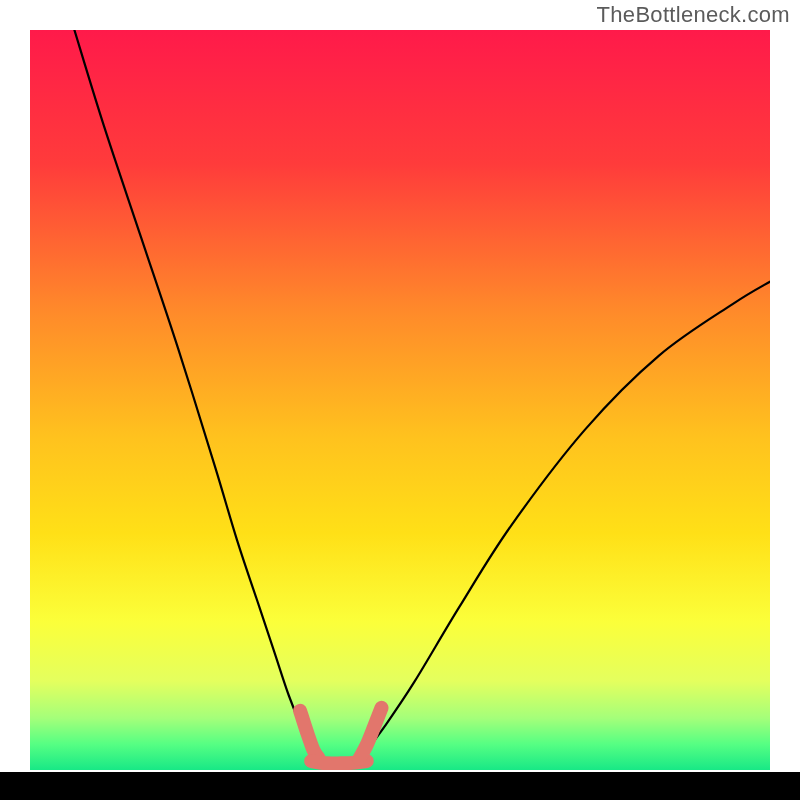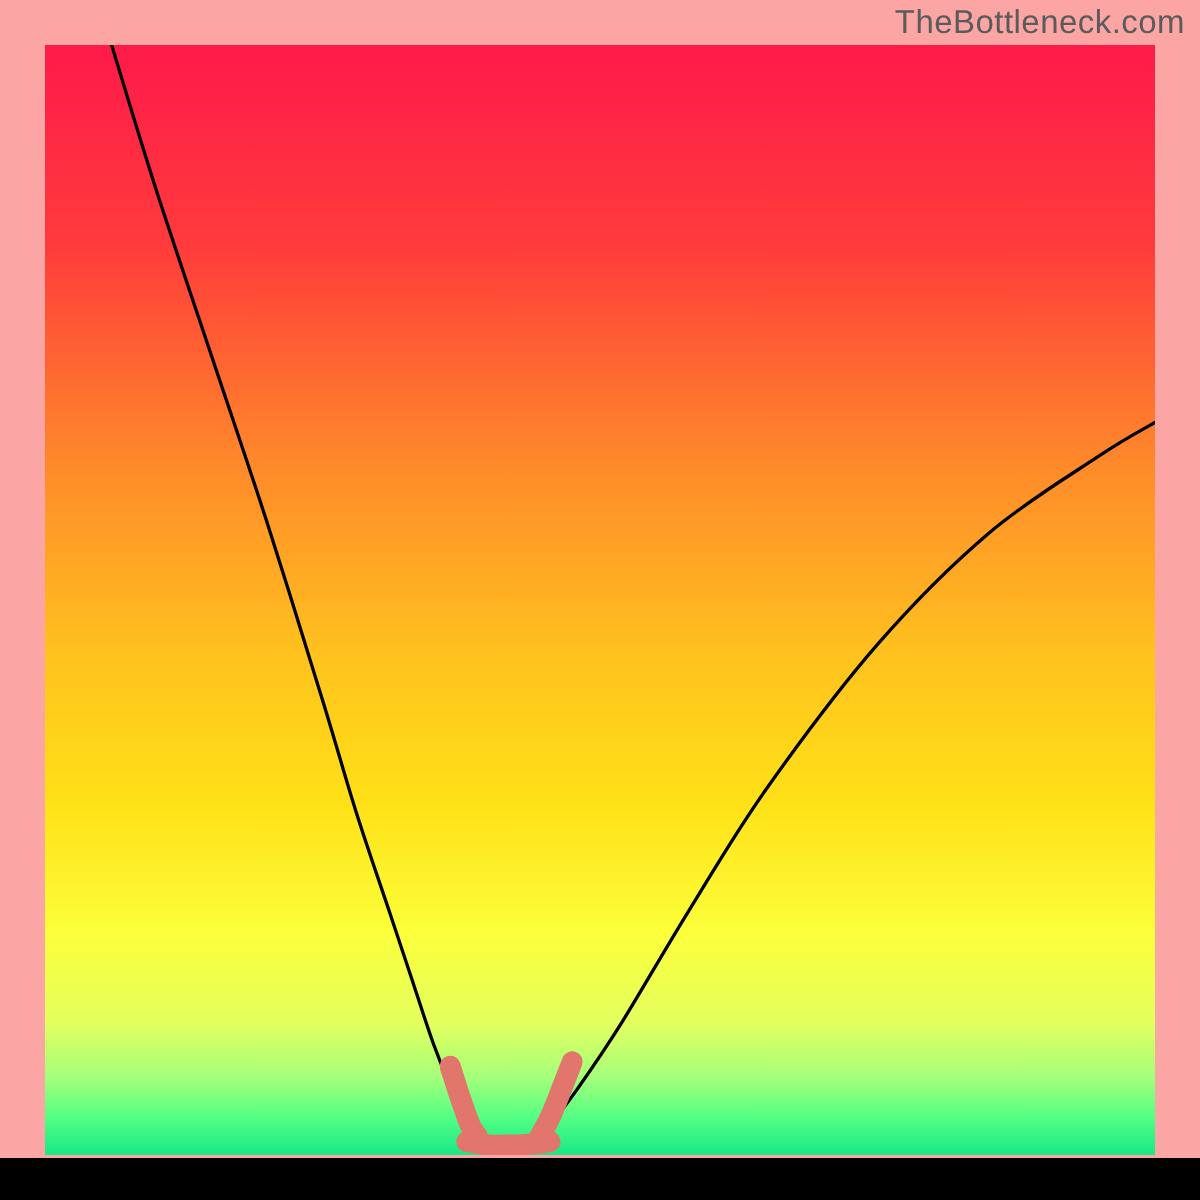--- a/index.html
+++ b/index.html
@@ -8,21 +8,21 @@
     width: 800px;
     height: 800px;
     background: #000;
     overflow: hidden;
     font-family: Arial, Helvetica, sans-serif;
   }
   .frame {
     position: relative;
     width: 800px;
     height: 772px;
-    background: #fca5a5;
+    background: #ffffff;
   }
   .watermark {
     position: absolute;
     top: 2px;
     right: 10px;
     color: #5b5b5b;
     font-size: 22px;
     font-weight: 500;
     letter-spacing: 0.3px;
     z-index: 10;

